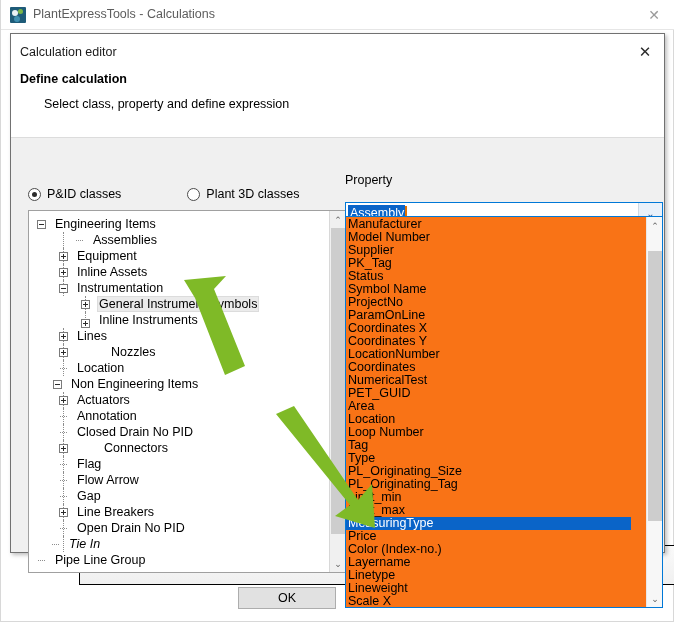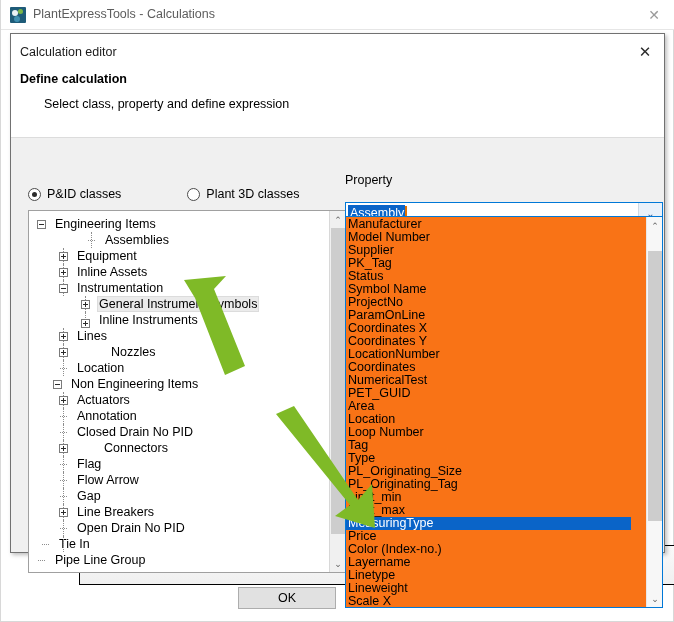--- a/index.html
+++ b/index.html
@@ -423,21 +423,21 @@
           <span class="radio-label">Plant 3D classes</span>
         </div>
       </div>
 
     <div class="tree-box">
       <div class="tree-inner" id="tree-inner">
           <div class="tree-row" style="padding-left: 8px;">
             <span class="expander"></span>
             <span class="tree-label">Engineering Items</span>
           </div>
-          <div class="tree-row" style="padding-left: 30px; margin-left: 28px;">
+          <div class="tree-row" style="padding-left: 46px;">
             <span class="vline" style="left: 34px; top: 0px; height: 16px;"></span>
             <span class="expander-spacer"></span>
             <span class="tree-label">Assemblies</span>
           </div>
           <div class="tree-row" style="padding-left: 30px;">
             <span class="vline" style="left: 34px; top: 0px; height: 16px;"></span>
             <span class="expander plus"></span>
             <span class="tree-label">Equipment</span>
           </div>
           <div class="tree-row" style="padding-left: 30px;">
@@ -517,21 +517,21 @@
           <div class="tree-row" style="padding-left: 30px;">
             <span class="vline" style="left: 34px; top: 0px; height: 16px;"></span>
             <span class="expander plus"></span>
             <span class="tree-label">Line Breakers</span>
           </div>
           <div class="tree-row" style="padding-left: 30px;">
             <span class="vline" style="left: 34px; top: 0px; height: 16px;"></span>
             <span class="expander-spacer"></span>
             <span class="tree-label">Open Drain No PID</span>
           </div>
-          <div class="tree-row" style="padding-left: 12px;">
+          <div class="tree-row" style="padding-left: 22px; font-style: italic;">
             <span class="vline" style="left: 34px; top: 0px; height: 16px;"></span>
             <span class="expander-spacer"></span>
             <span class="tree-label">Tie In</span>
           </div>
           <div class="tree-row" style="padding-left: 8px;">
             <span class="expander-spacer"></span>
             <span class="tree-label">Pipe Line Group</span>
           </div>
         </div>
       <div class="tree-sb">

